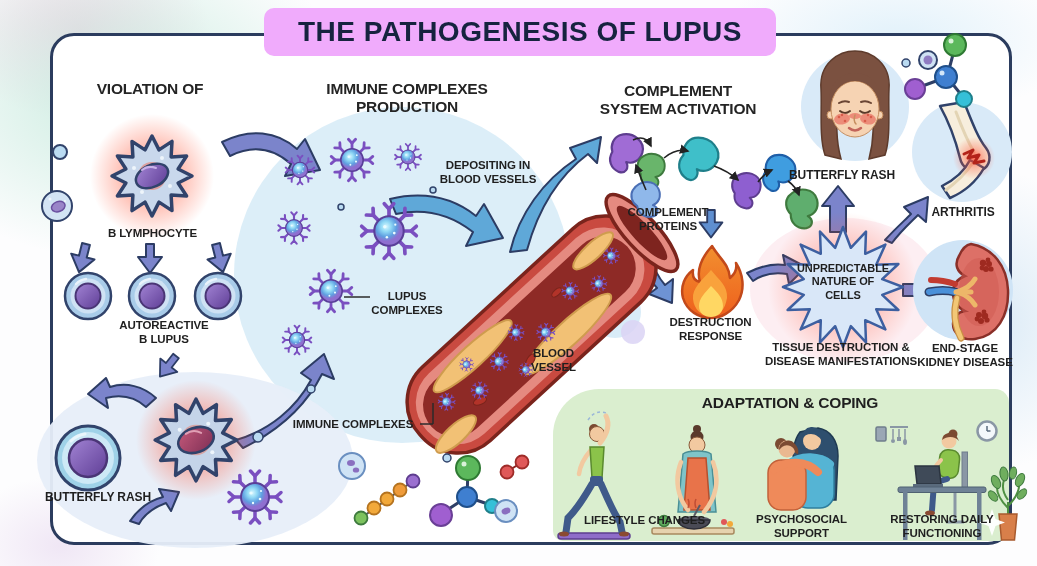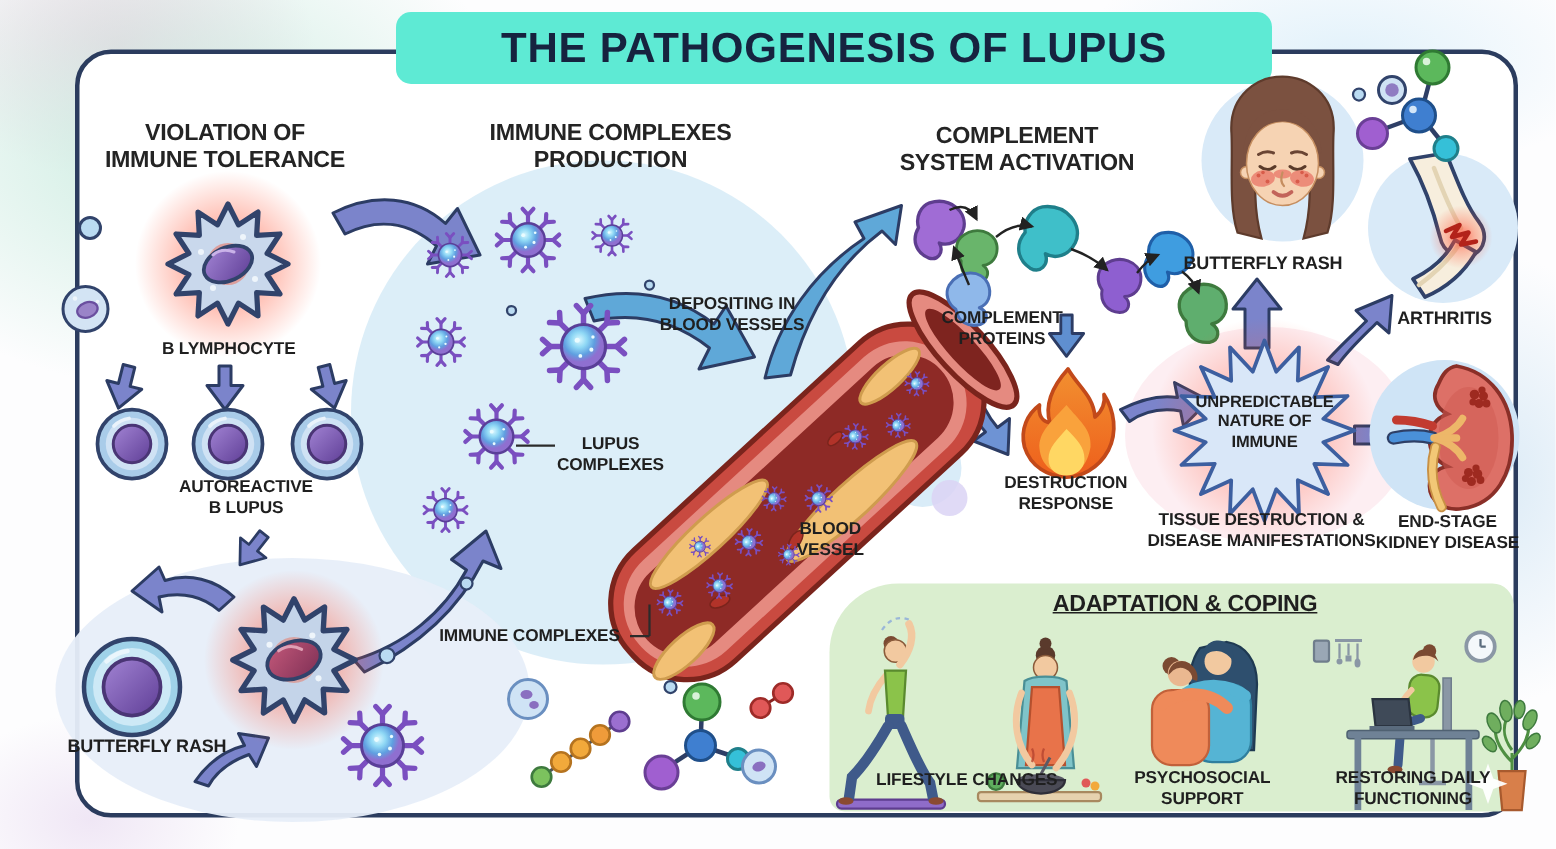--- a/index.html
+++ b/index.html
@@ -20,22 +20,22 @@
     background:radial-gradient(closest-side,rgba(238,228,244,.9),rgba(238,228,244,0));}
   #panel{
     position:absolute;left:50px;top:33px;width:956px;height:506px;
     border:3px solid #2b3c5e;border-radius:24px;background:#ffffff;
   }
   #green-panel{
     position:absolute;left:553px;top:389px;width:456px;height:152px;
     background:#daeecf;border-radius:46px 14px 10px 10px;
   }
   #title-box{
-    position:absolute;left:264px;top:8px;width:584px;height:48px;
-    background:#5eead4;border-radius:10px;
+    position:absolute;left:264px;top:8px;width:512px;height:48px;
+    background:#f0abfc;border-radius:10px;
     color:#16233f;font-size:28px;font-weight:800;line-height:48px;
     text-align:center;letter-spacing:.5px;
   }
   #art{position:absolute;left:0;top:0;}
   .h{position:absolute;font-weight:700;font-size:15.5px;line-height:1.13;
      color:#242424;text-align:center;letter-spacing:-0.2px;}
   .lb{position:absolute;font-weight:700;font-size:11.5px;line-height:1.22;
      color:#1f1f1f;text-align:center;letter-spacing:-0.1px;}
   .ln{display:block;}
   .big{font-size:15.5px;letter-spacing:-0.2px;}
@@ -480,39 +480,38 @@
       <ellipse cx="993" cy="496" rx="3.5" ry="6" transform="rotate(-40 993 496)" fill="#6fae5e" stroke="#3e7a3e"></ellipse>
       <ellipse cx="1022" cy="494" rx="3.5" ry="6" transform="rotate(40 1022 494)" fill="#6fae5e" stroke="#3e7a3e"></ellipse>
       <path d="M999,514 h18 l-2.5,26 h-13 Z" fill="#d87f4a" stroke="#a85a2e" stroke-width="1.5"></path>
     </g>
     <path d="M992,509 L995.5,519 L1005,522.5 L995.5,526 L992,536 L988.5,526 L979,522.5 L988.5,519 Z" fill="#ffffff" opacity="0.95"></path>
   </g>
 </svg>
 
 <div class="h" style="left:65px;top:80px;width:170px;">
   <span class="ln">VIOLATION OF</span>
-  <span class="ln">IMMUNE TOLERANCE</span>
 </div>
 <div class="h" style="left:312px;top:80px;width:190px;">
   <span class="ln">IMMUNE COMPLEXES</span>
   <span class="ln">PRODUCTION</span>
 </div>
 <div class="h" style="left:588px;top:82px;width:180px;">
   <span class="ln">COMPLEMENT</span>
   <span class="ln">SYSTEM ACTIVATION</span>
 </div>
-<div class="lb big" style="left:665px;top:394px;width:250px;text-decoration:underline;">ADAPTATION &amp; COPING</div>
+<div class="lb big" style="left:665px;top:394px;width:250px;">ADAPTATION &amp; COPING</div>
 
 <div class="lb" style="left:85px;top:226px;width:135px;">B LYMPHOCYTE</div>
 <div class="lb" style="left:104px;top:318px;width:120px;">
   <span class="ln">AUTOREACTIVE</span>
   <span class="ln">B LUPUS</span>
 </div>
 <div class="lb" style="left:28px;top:490px;width:140px;font-size:12px;">BUTTERFLY RASH</div>
-<div class="lb" style="left:428px;top:158px;width:120px;margin-top:38px;">
+<div class="lb" style="left:428px;top:158px;width:120px;">
   <span class="ln">DEPOSITING IN</span>
   <span class="ln">BLOOD VESSELS</span>
 </div>
 <div class="lb" style="left:352px;top:289px;width:110px;">
   <span class="ln">LUPUS</span>
   <span class="ln">COMPLEXES</span>
 </div>
 <div class="lb" style="left:516px;top:346px;width:75px;">
   <span class="ln">BLOOD</span>
   <span class="ln">VESSEL</span>
@@ -524,21 +523,21 @@
 </div>
 <div class="lb" style="left:648px;top:315px;width:125px;">
   <span class="ln">DESTRUCTION</span>
   <span class="ln">RESPONSE</span>
 </div>
 <div class="lb" style="left:772px;top:168px;width:140px;font-size:12px;">BUTTERFLY RASH</div>
 <div class="lb" style="left:908px;top:205px;width:110px;font-size:12px;">ARTHRITIS</div>
 <div class="lb sm" style="left:795px;top:262px;width:96px;">
   <span class="ln">UNPREDICTABLE</span>
   <span class="ln">NATURE OF</span>
-  <span class="ln">IMMUNE</span>
+  <span class="ln">CELLS</span>
 </div>
 <div class="lb" style="left:760px;top:340px;width:162px;">
   <span class="ln">TISSUE DESTRUCTION &amp;</span>
   <span class="ln">DISEASE MANIFESTATIONS</span>
 </div>
 <div class="lb" style="left:915px;top:341px;width:100px;">
   <span class="ln">END-STAGE</span>
   <span class="ln">KIDNEY DISEASE</span>
 </div>
 <div class="lb" style="left:572px;top:513px;width:145px;">LIFESTYLE CHANGES</div>

